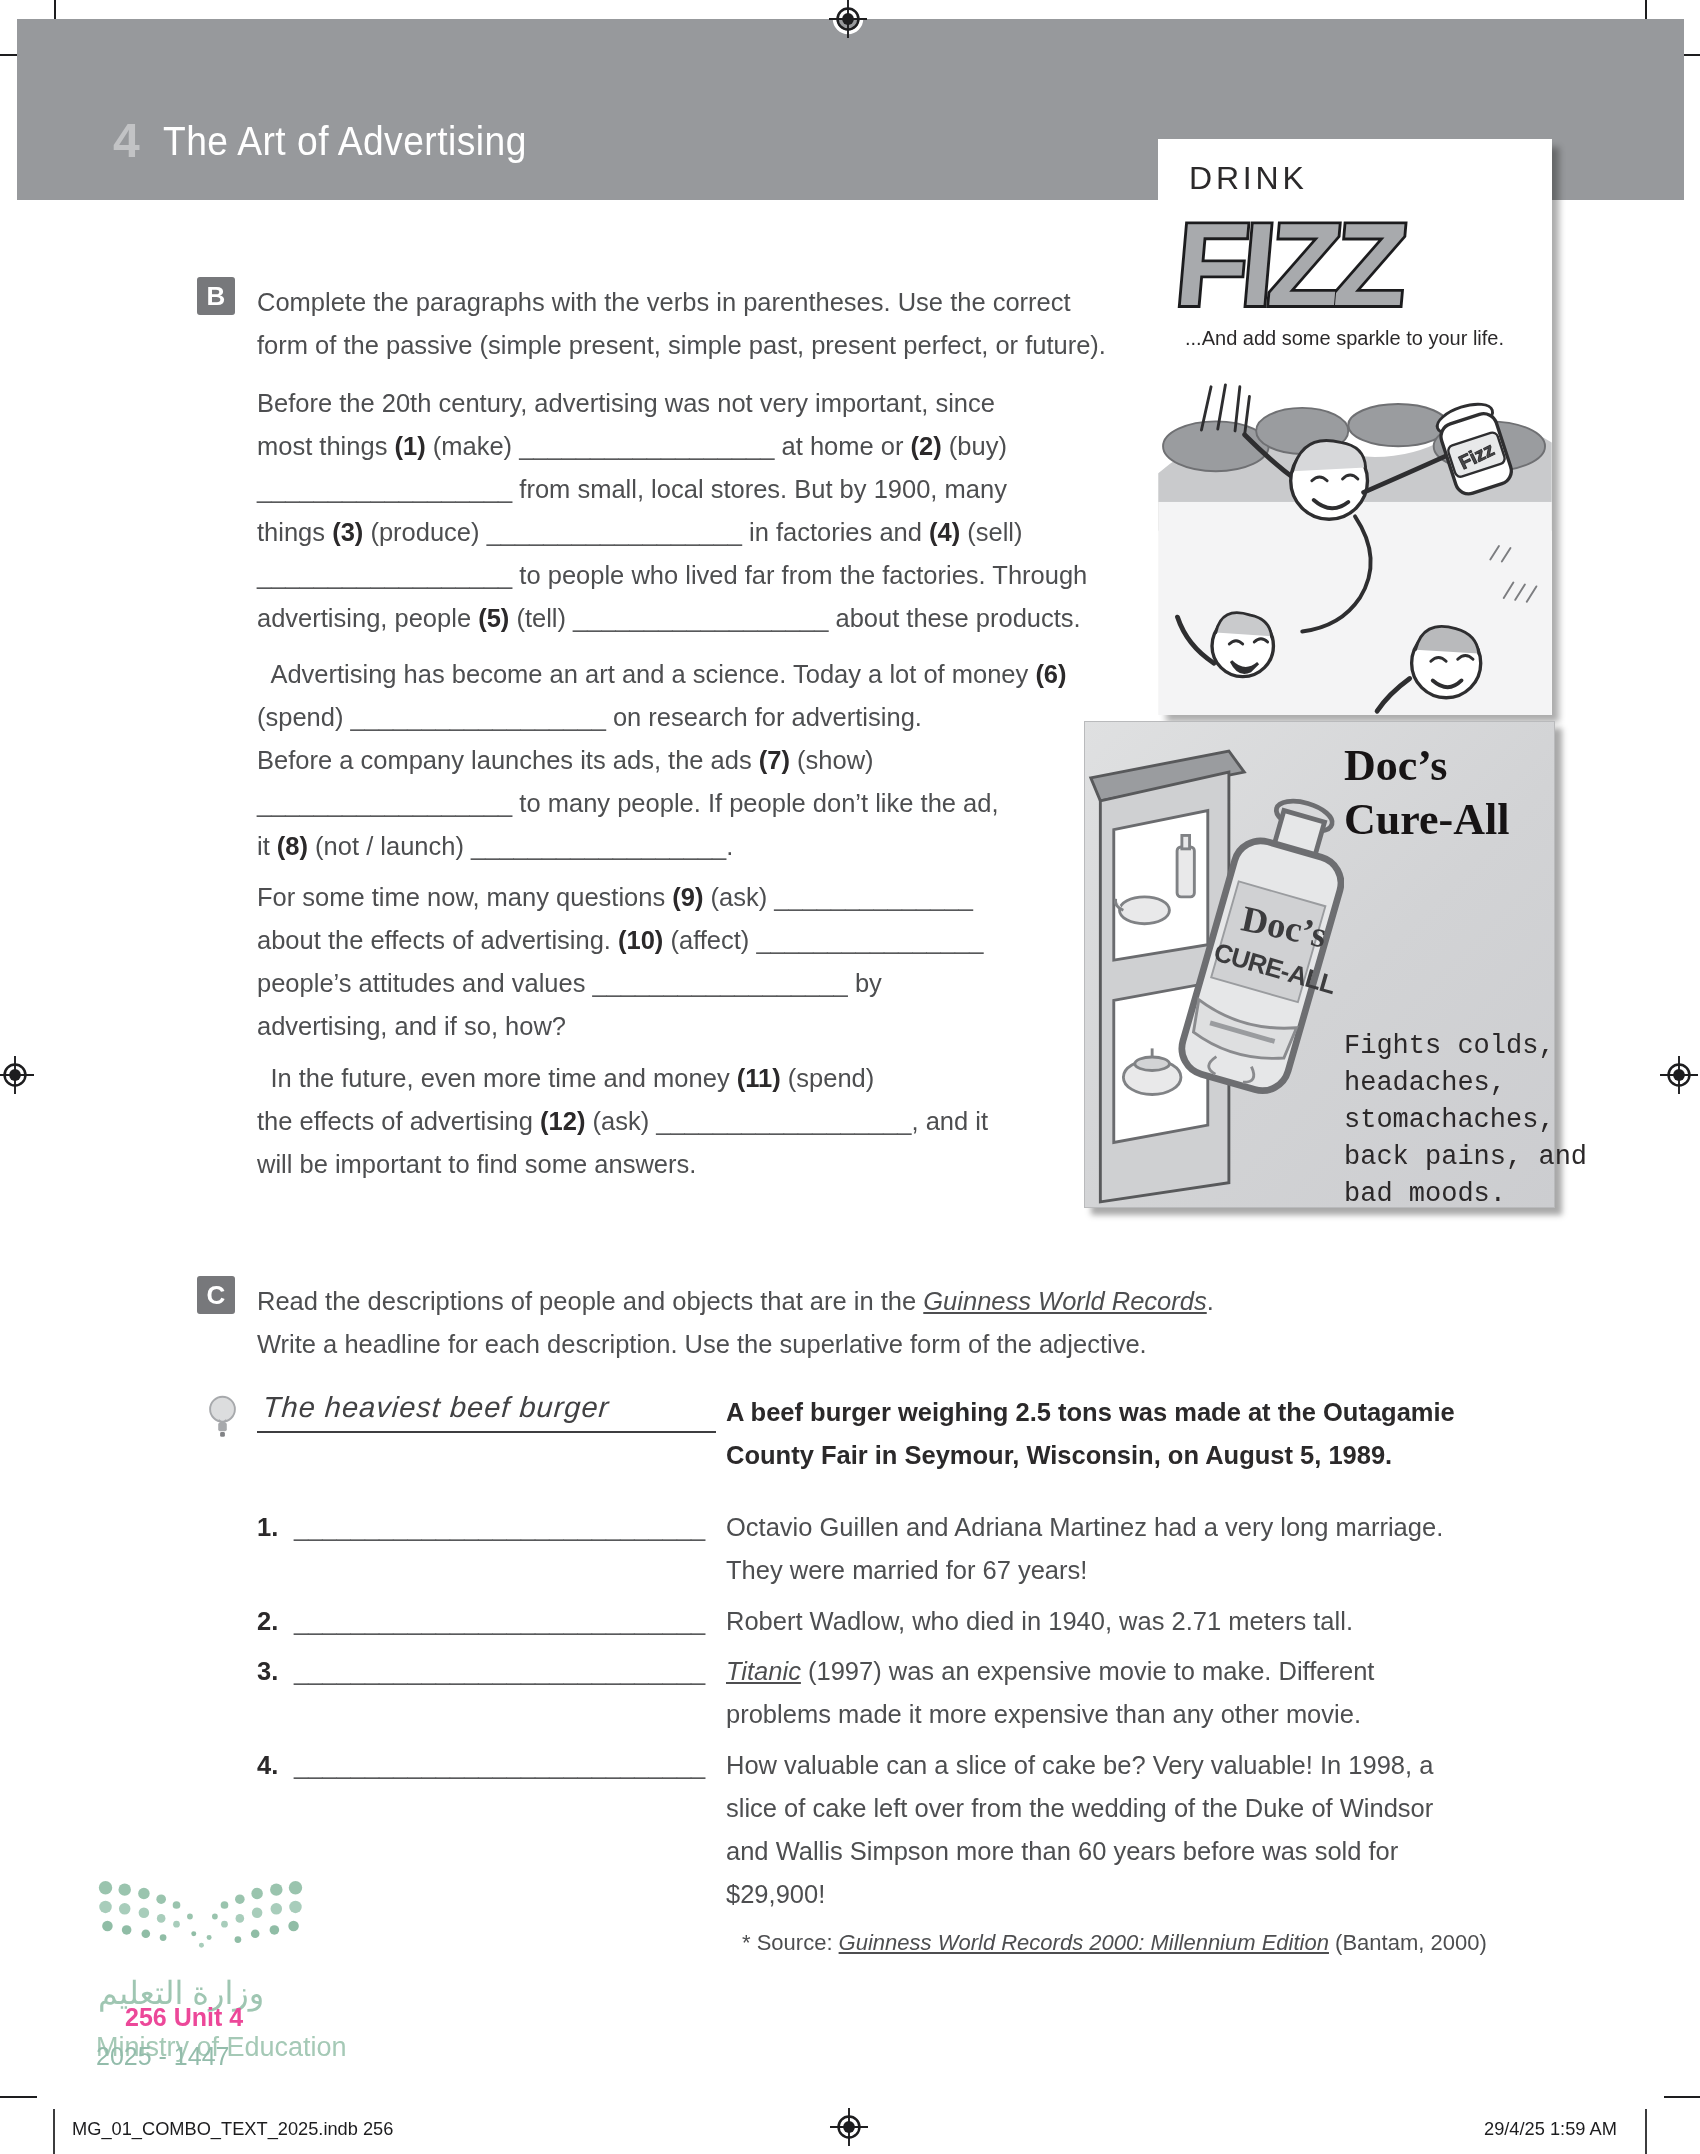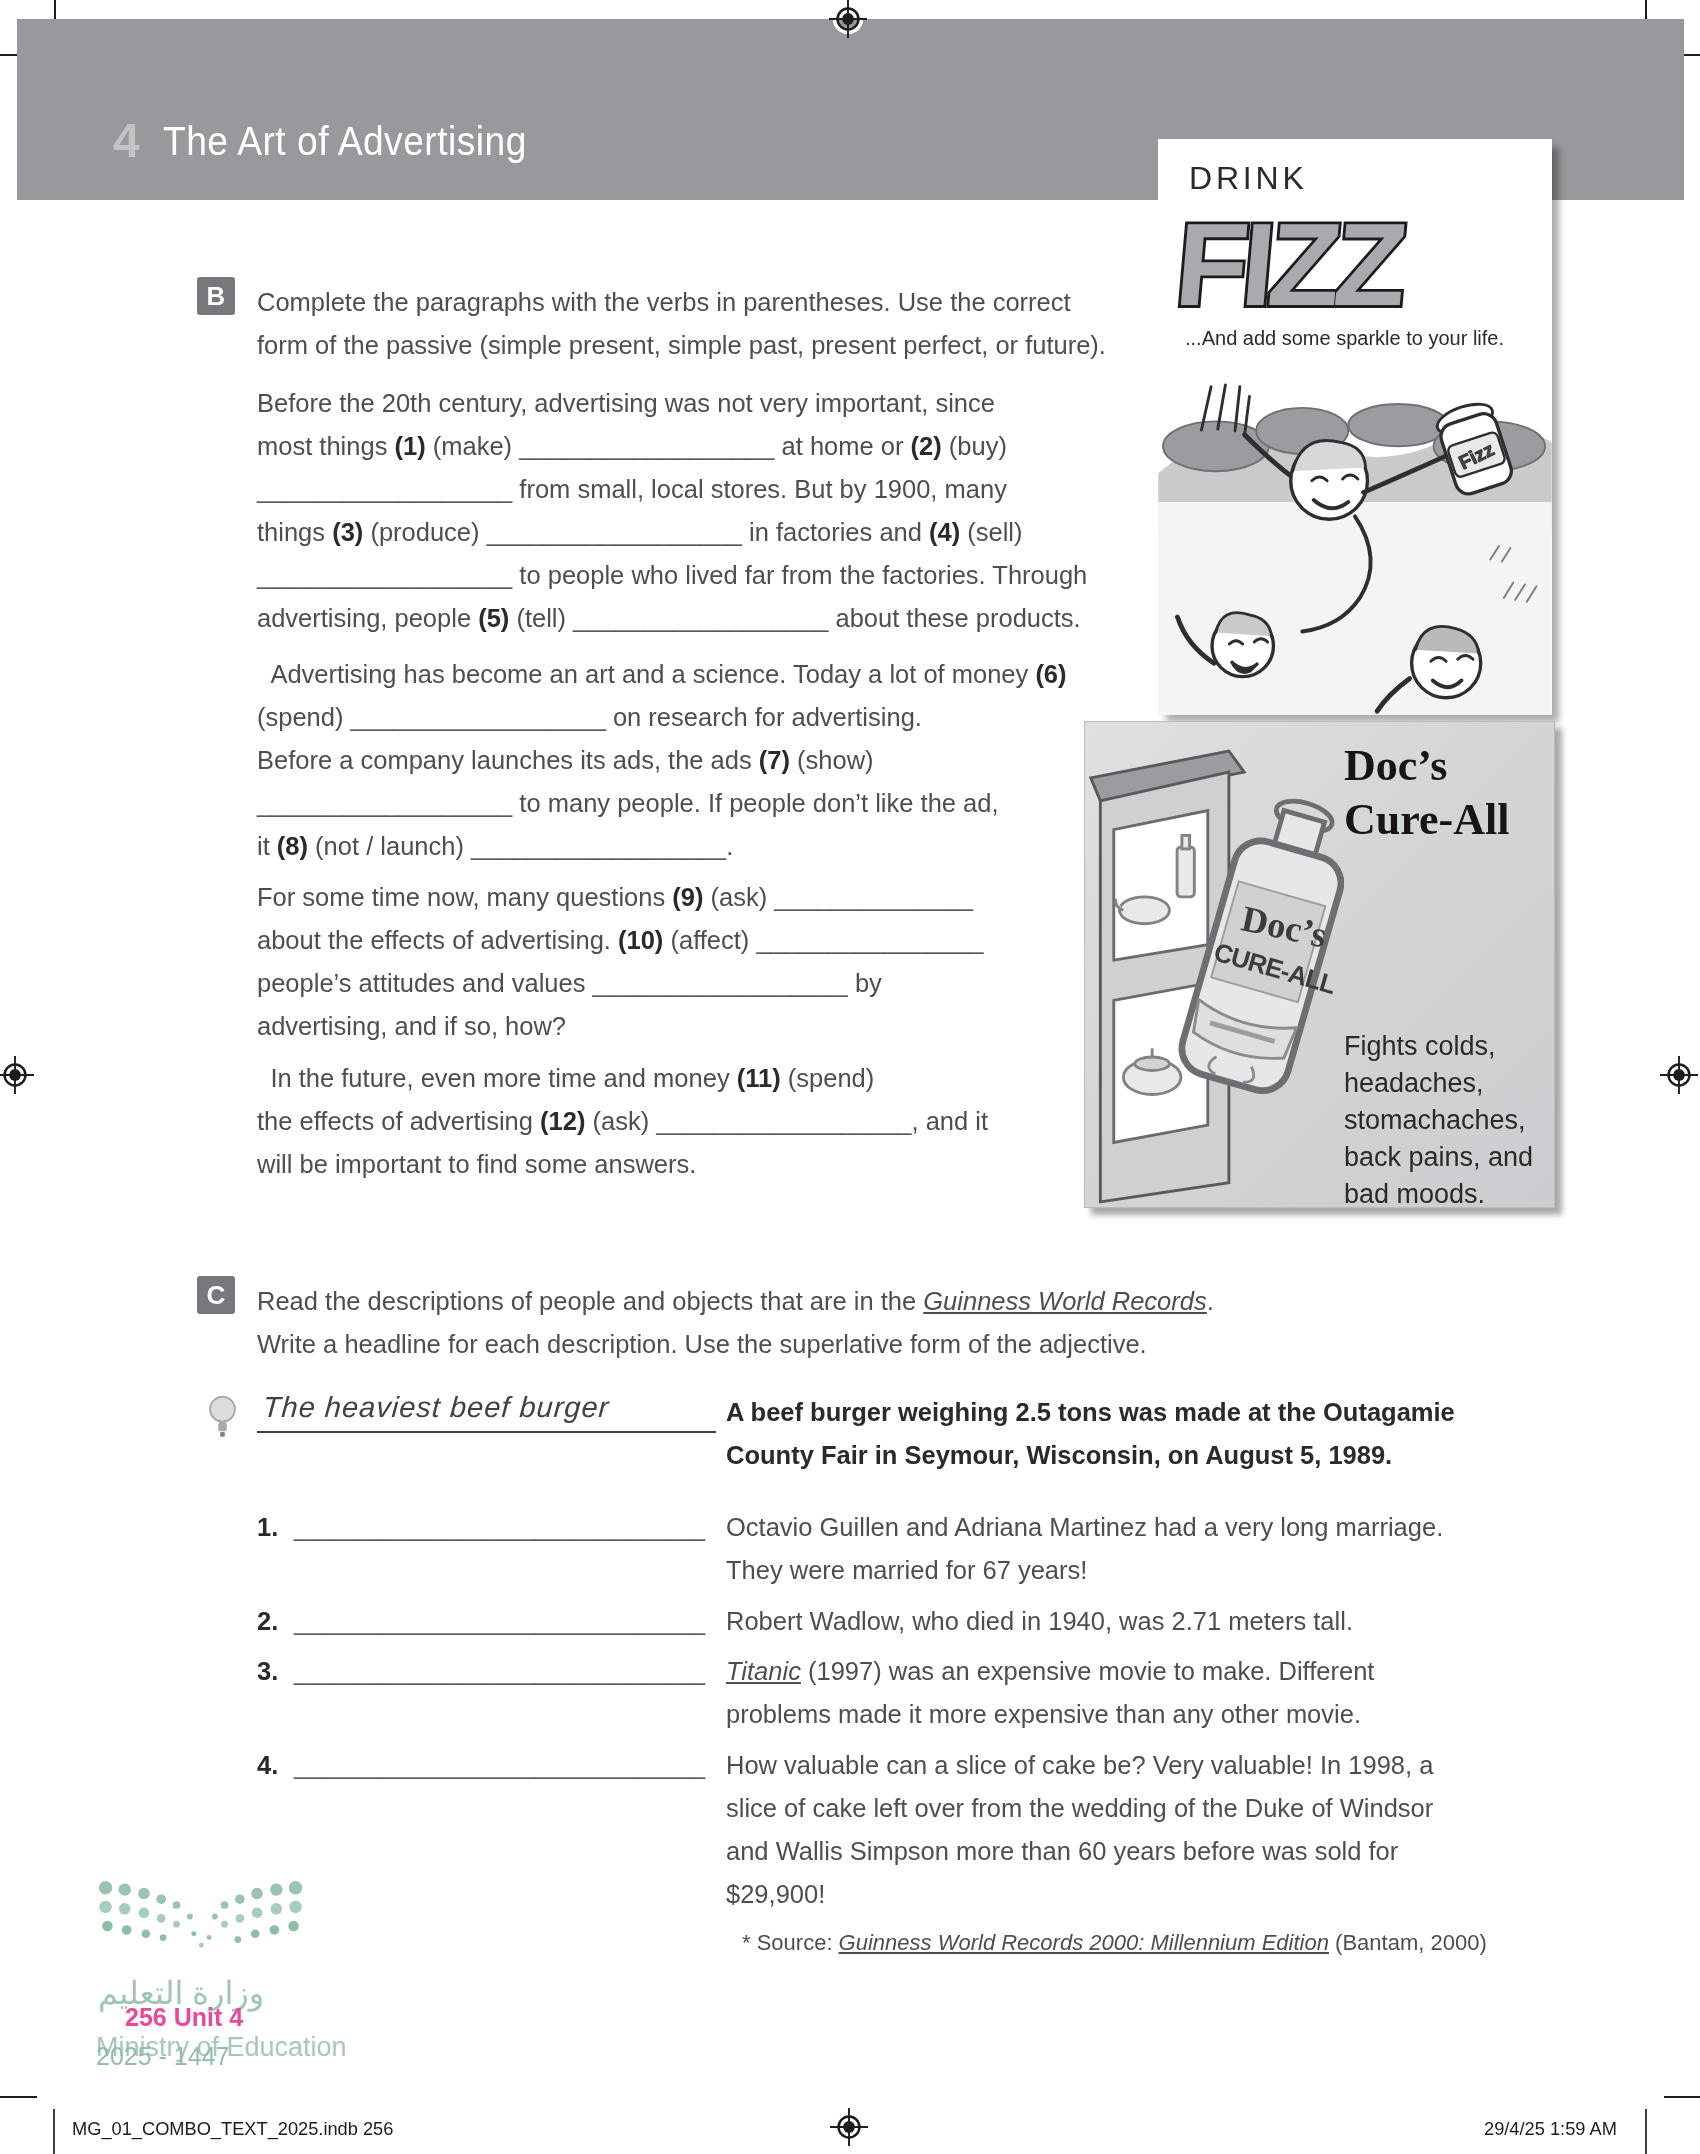--- a/index.html
+++ b/index.html
@@ -35,21 +35,21 @@
              box-shadow:7.7px 7.7px 6.7px rgba(0,0,0,.33);text-align:center;}
   .fizz-kicker{left:31px;top:21px;font-size:32px;letter-spacing:3.8px;color:#2b292a;}
   .fizz-tagline{left:27px;top:188px;font-size:20px;color:#2b292a;}
 
   
   .docs-card{left:1084px;top:721px;width:469px;height:485px;
              background:linear-gradient(135deg,#dfe0e1 0%,#d2d3d5 55%,#cccdd0 100%);
              box-shadow:6.7px 6.7px 5.8px rgba(0,0,0,.34);border:1px solid #b9babc;}
   .docs-title{left:259px;top:17.3px;font-family:"Liberation Serif",serif;font-weight:700;
               font-size:44px;line-height:54px;color:#171415;}
-  .docs-body{left:259px;top:306px;font-family:Liberation Sans, sans-serif;font-size:27px;color:#2b2829;}
+  .docs-body{left:259px;top:306px;font-family:Liberation Mono, monospace;font-size:27px;color:#2b2829;}
   .docs-body .tline{height:37px;line-height:37px;}
 
   
   .c-item{left:257px;width:1210px;height:43px;}
   .c-num{position:absolute;left:0;top:0;font-size:25.5px;font-weight:700;color:#2b292a;line-height:43px;}
   .c-blank{position:absolute;left:37px;top:0;font-size:25.5px;line-height:43px;color:#58595b;}
   .c-desc{position:absolute;left:469px;top:0;font-size:25.5px;}
   .answer-line{position:absolute;left:0;top:-5.8px;width:459px;height:46px;
                border-bottom:2.9px solid #3e3e40;}
   .answer-text{position:absolute;left:5.8px;top:5.8px;font-size:29px;font-style:italic;color:#414143;

